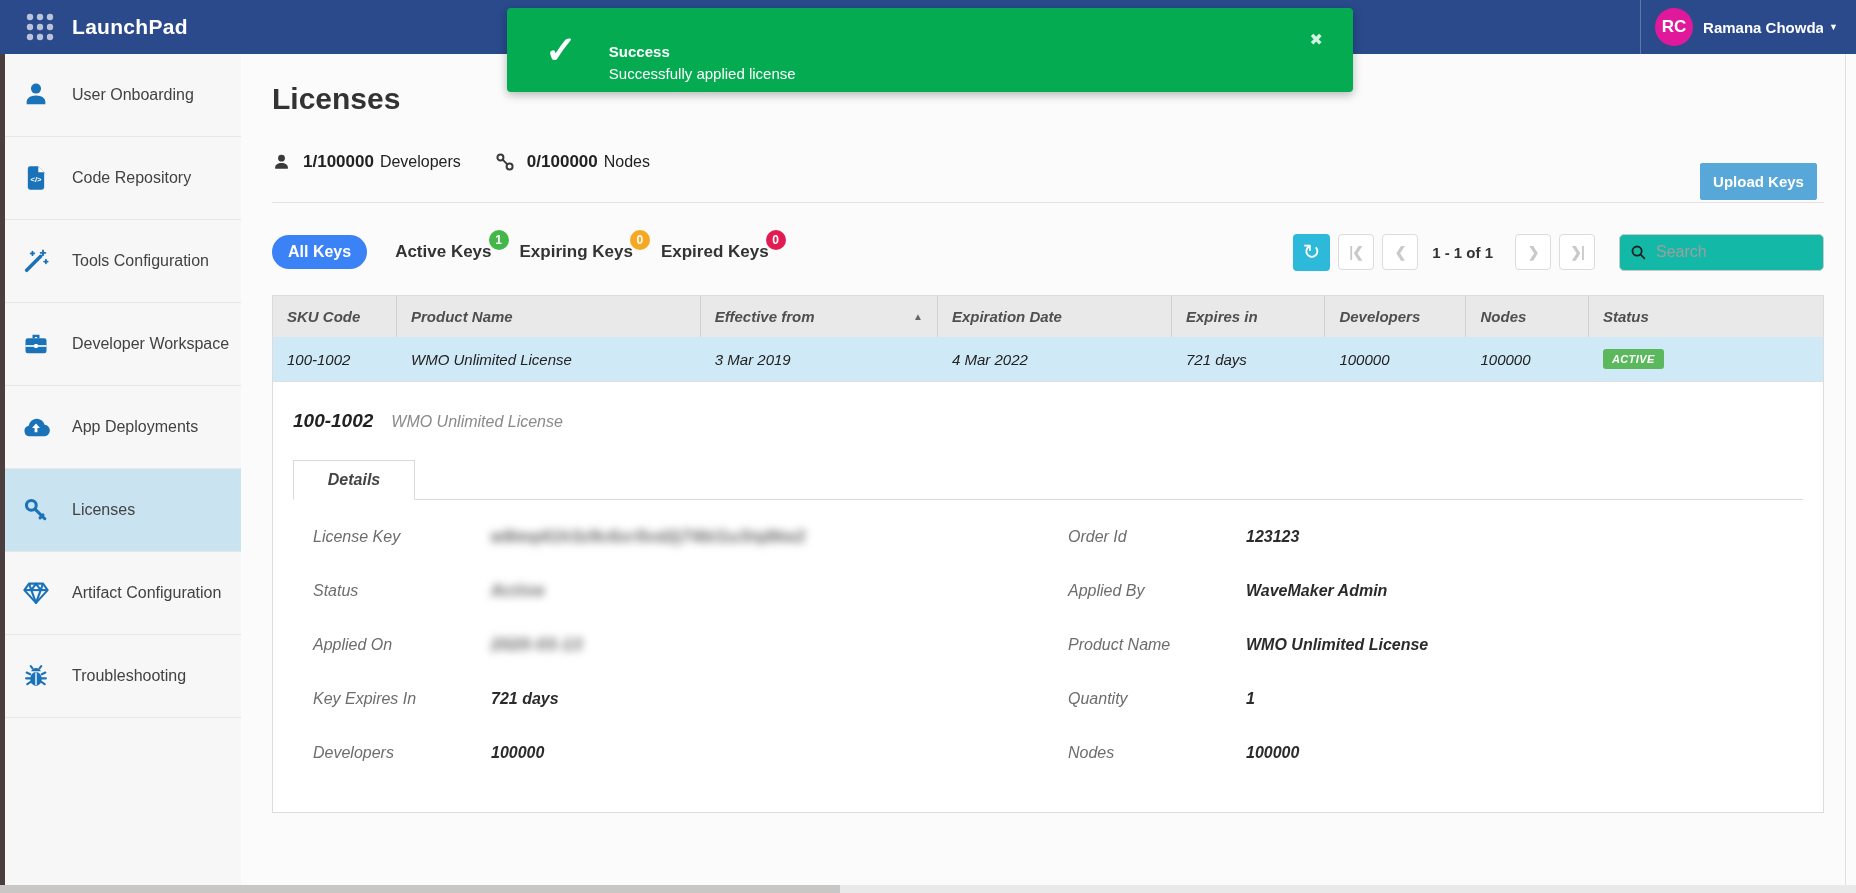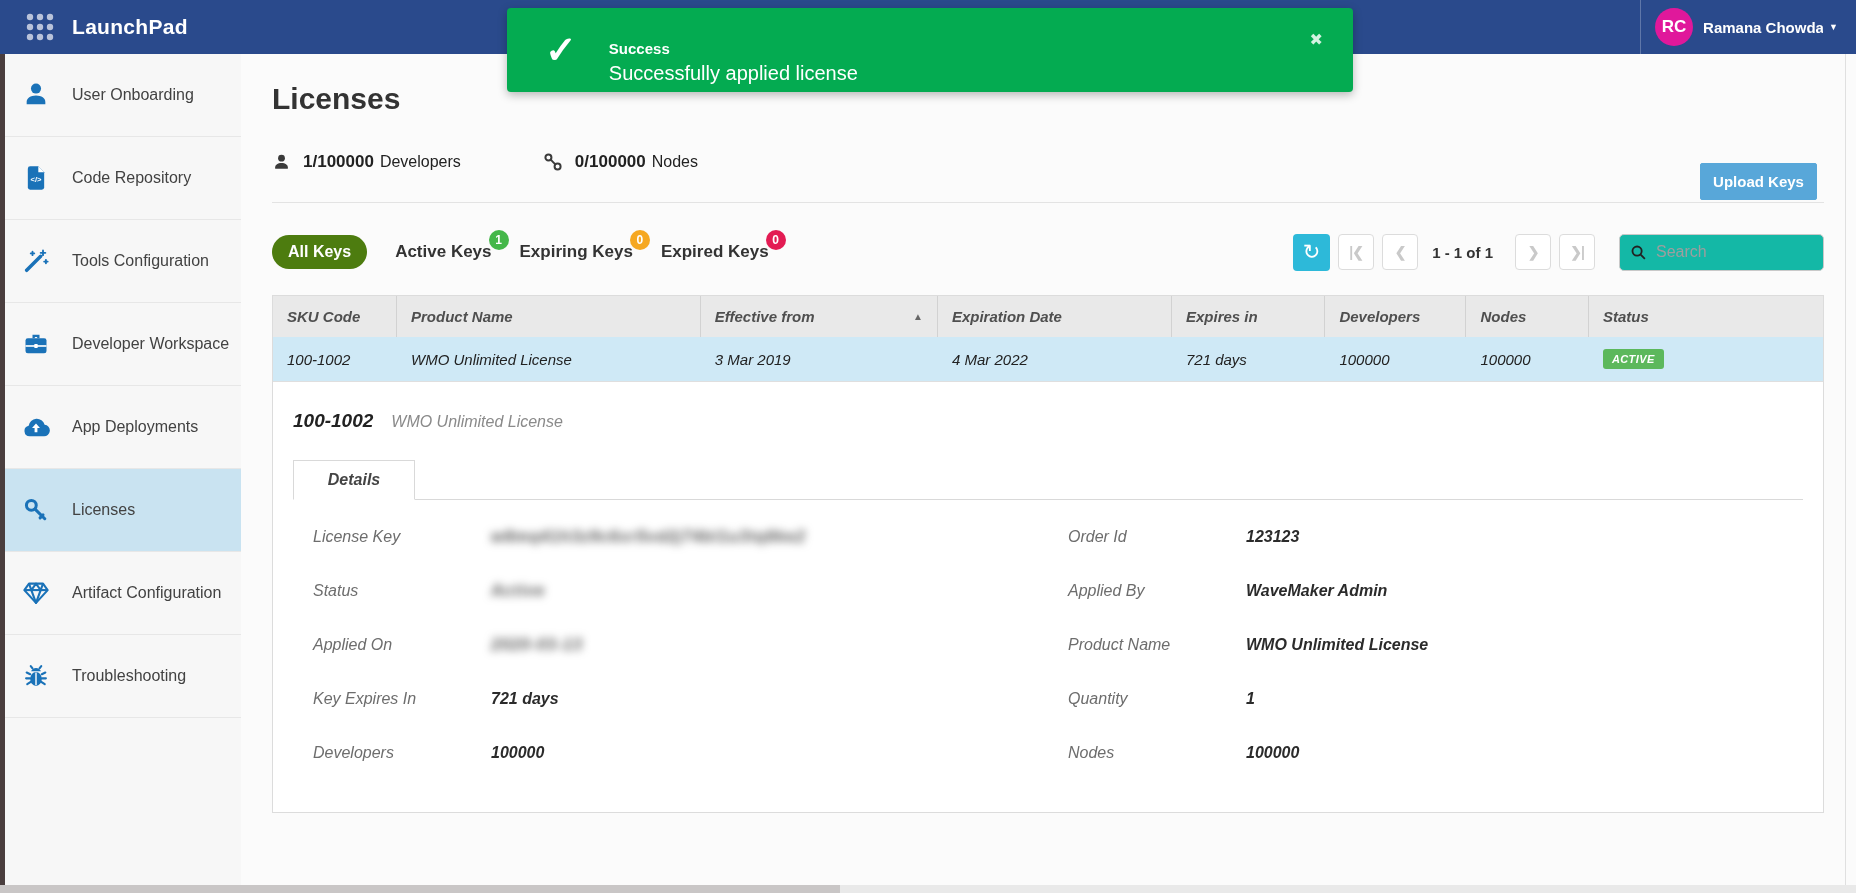--- a/index.html
+++ b/index.html
@@ -19,53 +19,53 @@
                white-space:nowrap; overflow:hidden; }
   .user-caret { color:#fff; font-size:9px; }
 
   
   .toast { position:absolute; left:507px; top:8px; width:846px; height:84px; background:#04ab51;
            border-radius:4px; z-index:20; display:flex; align-items:center;
            box-shadow:0 3px 10px rgba(0,0,0,.28); color:#fff; }
   .toast-check { font-size:38px; font-weight:bold; margin-left:38px; line-height:1; }
   .toast-text { margin-left:32px;margin-top:24px; }
   .toast-title { font-size:15px; font-weight:bold; margin-bottom:5px; }
-  .toast-msg { font-size:20px; }
+  .toast-msg { font-size:15px; }
   .toast-close { position:absolute; right:30px; top:22px; font-size:16px; color:#d4f3e2; cursor:pointer; }
 
   
   .side-strip { position:absolute; left:0; top:54px; width:5px; height:831px; background:#4a3e3e; z-index:4; }
   .sidebar { position:absolute; left:0; top:54px; width:268px; height:839px; background:#f7f7f7;
              border-right:1px solid #e2e2e2; padding-left:5px; }
   .side-item { height:83px; display:flex; align-items:center; border-bottom:1px solid #e7e7e7;
                padding-left:17px; cursor:pointer; }
   .side-item.active { background:#c9e3f1; }
   .side-icon { width:28px; height:28px; flex:0 0 28px; }
   .side-label { margin-left:22px; font-size:16px; color:#424242; line-height:1.35; padding-right:10px; }
 
   
   .main { position:absolute; left:241px; top:54px; width:1615px; height:831px; background:#fbfbfb;
           padding:28px 32px 0 31px; }
   .page-title { font-size:30px; font-weight:bold; color:#333; }
-  .stats-row { display:flex; align-items:center; margin-top:36px; color:#222;gap:48px; }
+  .stats-row { display:flex; align-items:center; margin-top:36px; color:#222; }
   .stat { display:flex; align-items:center; margin-right:34px; }
   .stat svg { margin-right:12px; }
   .stat-value { font-size:17px; font-weight:bold; margin-right:6px; }
   .stat-label { font-size:16px; color:#222; }
   .top-buttons { position:absolute; right:39px; top:109px; display:flex; }
   .btn { height:37px; font-size:15px; font-weight:bold; border-radius:2px; cursor:pointer;
          display:flex; align-items:center; justify-content:center; }
   .btn-secondary { width:187px; background:#ececec; border:1px solid #c8c8c8; color:#666; margin-right:16px; }
   .btn-primary { width:117px; background:#58a7d9; border:1px solid #58a7d9; color:#fff; }
   .header-divider { border:none; border-top:1px solid #e3e3e3; margin-top:30px; }
 
   
   .toolbar { display:flex; align-items:center; margin-top:30px; height:38px; }
   .tabs { display:flex; align-items:center; }
-  .tab-pill { background:#4d7c0f; color:#fff; font-size:16px; font-weight:bold; padding:8px 16px;
+  .tab-pill { background:#3b82f6; color:#fff; font-size:16px; font-weight:bold; padding:8px 16px;
               border-radius:18px; cursor:pointer; }
   .tab { position:relative; margin-left:28px; font-size:17px; font-weight:bold; color:#333; cursor:pointer; }
   .tab-badge { position:absolute; top:-12px; right:-17px; min-width:20px; height:20px; border-radius:10px;
                color:#fff; font-size:12px; font-weight:bold; display:flex; align-items:center;
                justify-content:center; padding:0 5px; }
   .badge-green { background:#44b749; }
   .badge-orange { background:#f6a821; }
   .badge-red { background:#e31b53; }
   .right-tools { margin-left:auto; display:flex; align-items:center; }
   .refresh-btn { width:37px; height:37px; background:#2db9d9; border-radius:4px; color:#fff;

